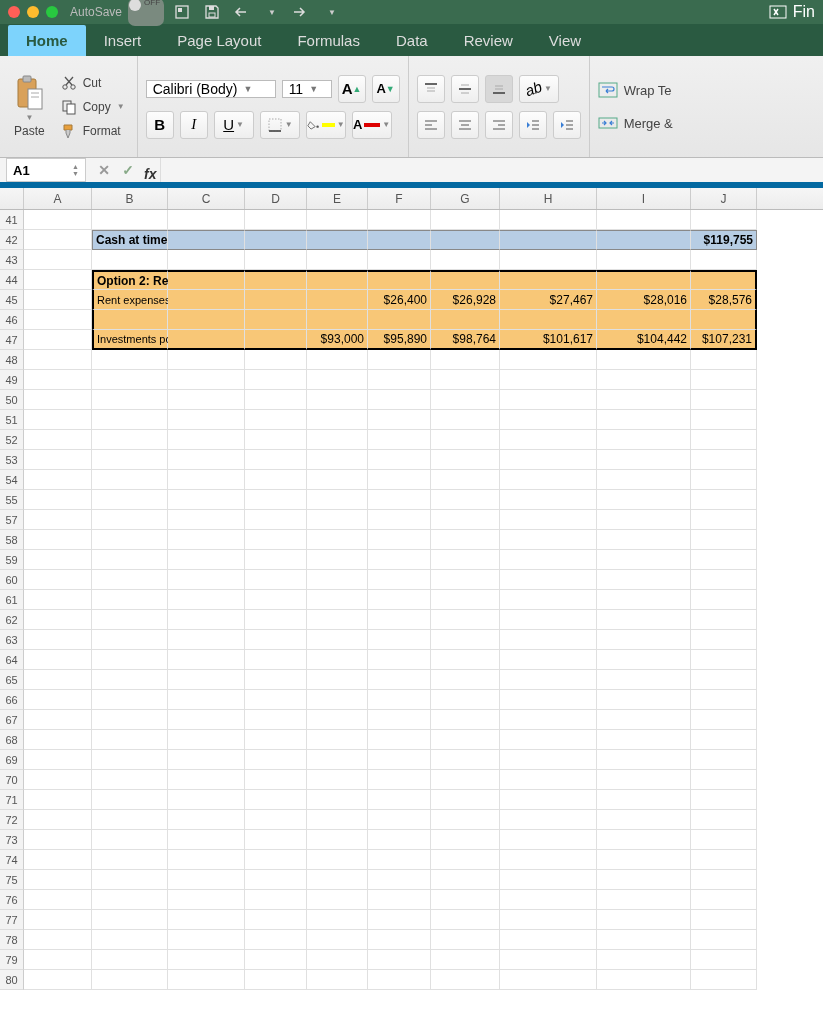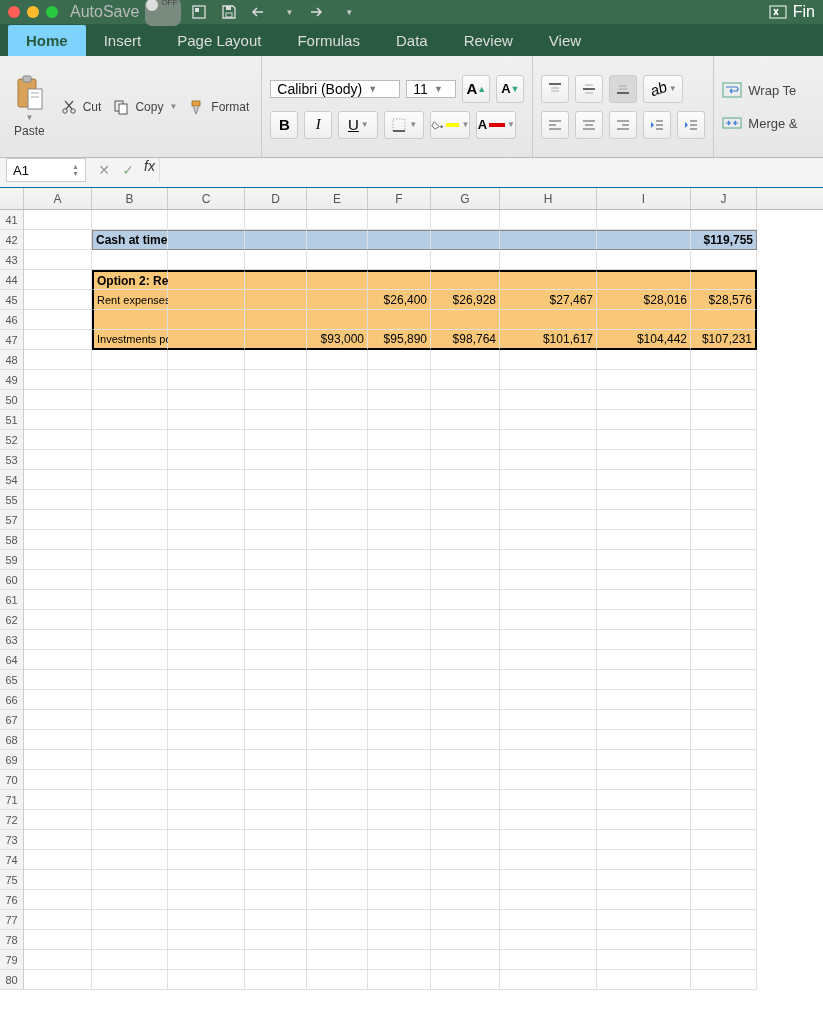--- a/index.html
+++ b/index.html
@@ -4,37 +4,37 @@
 <style>
 * { box-sizing: border-box; margin: 0; padding: 0; font-family: -apple-system, BlinkMacSystemFont, "Segoe UI", Arial, sans-serif; }
 body { width: 823px; height: 1024px; overflow: hidden; background: #fff; }
 
 .titlebar { height: 24px; background: #3a6b4f; display: flex; align-items: center; padding: 0 8px; color: #aab; font-size: 12px; }
 .traffic-lights { display: flex; gap: 7px; margin-right: 12px; }
 .tl { width: 12px; height: 12px; border-radius: 50%; }
 .tl-red { background: #ff5f57; }
 .tl-yellow { background: #febc2e; }
 .tl-green { background: #28c840; }
-.autosave-text { color: #bbb; font-size: 16px; margin-right: 6px; }
+.autosave-text { color: #bbb; font-size: 12px; margin-right: 6px; }
 .autosave-toggle { width: 36px; height: 28px; background: #7a8a7f; border-radius: 7px; position: relative; margin-right: 10px; }
 .autosave-toggle::before { content: ""; position: absolute; left: 1px; top: 1px; width: 12px; height: 12px; background: #ddd; border-radius: 50%; }
 .autosave-toggle-label { position: absolute; right: 4px; top: 0px; font-size: 8px; color: #444; }
 .title-icons { display: flex; gap: 14px; align-items: center; color: #ddd; font-size: 14px; }
 .title-right { margin-left: auto; display: flex; align-items: center; gap: 6px; color: #fff; font-size: 16px; }
 
 .ribbon-tabs { height: 32px; background: #2a5a41; display: flex; align-items: flex-end; padding-left: 8px; }
 .ribbon-tab { padding: 7px 18px; color: #ddd; font-size: 15px; cursor: pointer; }
 .ribbon-tab.active { background: #7dd3fc; color: #2a5a41; font-weight: 600; border-radius: 2px 2px 0 0; }
 
 .ribbon { height: 102px; background: linear-gradient(#f0f0f0, #e6e6e6); border-bottom: 1px solid #bbb; display: flex; }
 .ribbon-group { border-right: 1px solid #ccc; padding: 6px 8px; display: flex; gap: 6px; }
 .paste-block { display: flex; flex-direction: column; align-items: center; justify-content: center; gap: 2px; padding: 4px 6px; }
 .paste-block svg { width: 30px; height: 36px; }
 .paste-label { font-size: 12px; color: #444; }
-.clip-list { display: flex; flex-direction: row; gap: 4px; justify-content: center; }
+.clip-list { display: flex; flex-direction: column; gap: 4px; justify-content: center; }
 .clip-item { display: flex; align-items: center; gap: 6px; font-size: 12px; color: #444; padding: 2px 4px; }
 .clip-item svg { width: 16px; height: 16px; }
 
 .font-group { flex-direction: column; gap: 8px; justify-content: center; }
 .font-row { display: flex; gap: 6px; align-items: center; }
 .font-select { height: 18px; border: 1px solid #bbb; background: #fff; padding: 0 6px; font-size: 14px; display: flex; align-items: center; gap: 6px; }
 .font-select .caret { font-size: 9px; color: #777; }
 .size-select { width: 50px; }
 .font-btn { width: 28px; height: 28px; border: 1px solid #ccc; background: linear-gradient(#fdfdfd,#eee); display: flex; align-items: center; justify-content: center; font-size: 15px; border-radius: 3px; }
 .btn-i { font-style: italic; font-family: Georgia, serif; }
@@ -43,21 +43,21 @@
 .fill-swatch { width: 16px; height: 4px; }
 .yellow-bar { background: #ffff00; }
 .red-bar { background: #d00; }
 
 .align-group { flex-direction: column; gap: 8px; justify-content: center; }
 .align-row { display: flex; gap: 6px; }
 
 .wrap-group { flex-direction: column; gap: 17px; justify-content: center; }
 .wrap-item { display: flex; align-items: center; gap: 6px; font-size: 13px; color: #444; }
 
-.formula-bar { height: 30px; background: #f4f4f4; border-bottom: 1px solid #0369a1; display: flex; align-items: flex-start; }
+.formula-bar { height: 30px; background: #f4f4f4; border-bottom: 6px solid #0369a1; display: flex; align-items: flex-end; font-weight: bold; }
 .name-box { width: 80px; height: 24px; border: 1px solid #ccc; background: #fff; margin: 0 6px; padding: 0 6px; display: flex; align-items: center; font-size: 13px; justify-content: space-between; }
 .name-spin { display: flex; flex-direction: column; font-size: 7px; color: #888; }
 .fb-btn { width: 24px; height: 24px; display: flex; align-items: center; justify-content: center; color: #999; font-size: 14px; }
 .fx-label { font-style: italic; font-size: 14px; color: #333; margin: 0 4px; }
 .fb-input { flex: 1; height: 24px; border-left: 1px solid #ddd; padding: 0 6px; }
 
 .sheet { position: relative; overflow: hidden; }
 .col-headers { display: flex; height: 22px; background: linear-gradient(#f6f6f6,#ececec); border-bottom: 1px solid #bbb; position: sticky; top: 0; }
 .corner { width: 24px; border-right: 1px solid #ccc; background: linear-gradient(#f6f6f6,#ececec); }
 .col-h { border-right: 1px solid #ccc; display: flex; align-items: center; justify-content: center; font-size: 12px; color: #555; }

